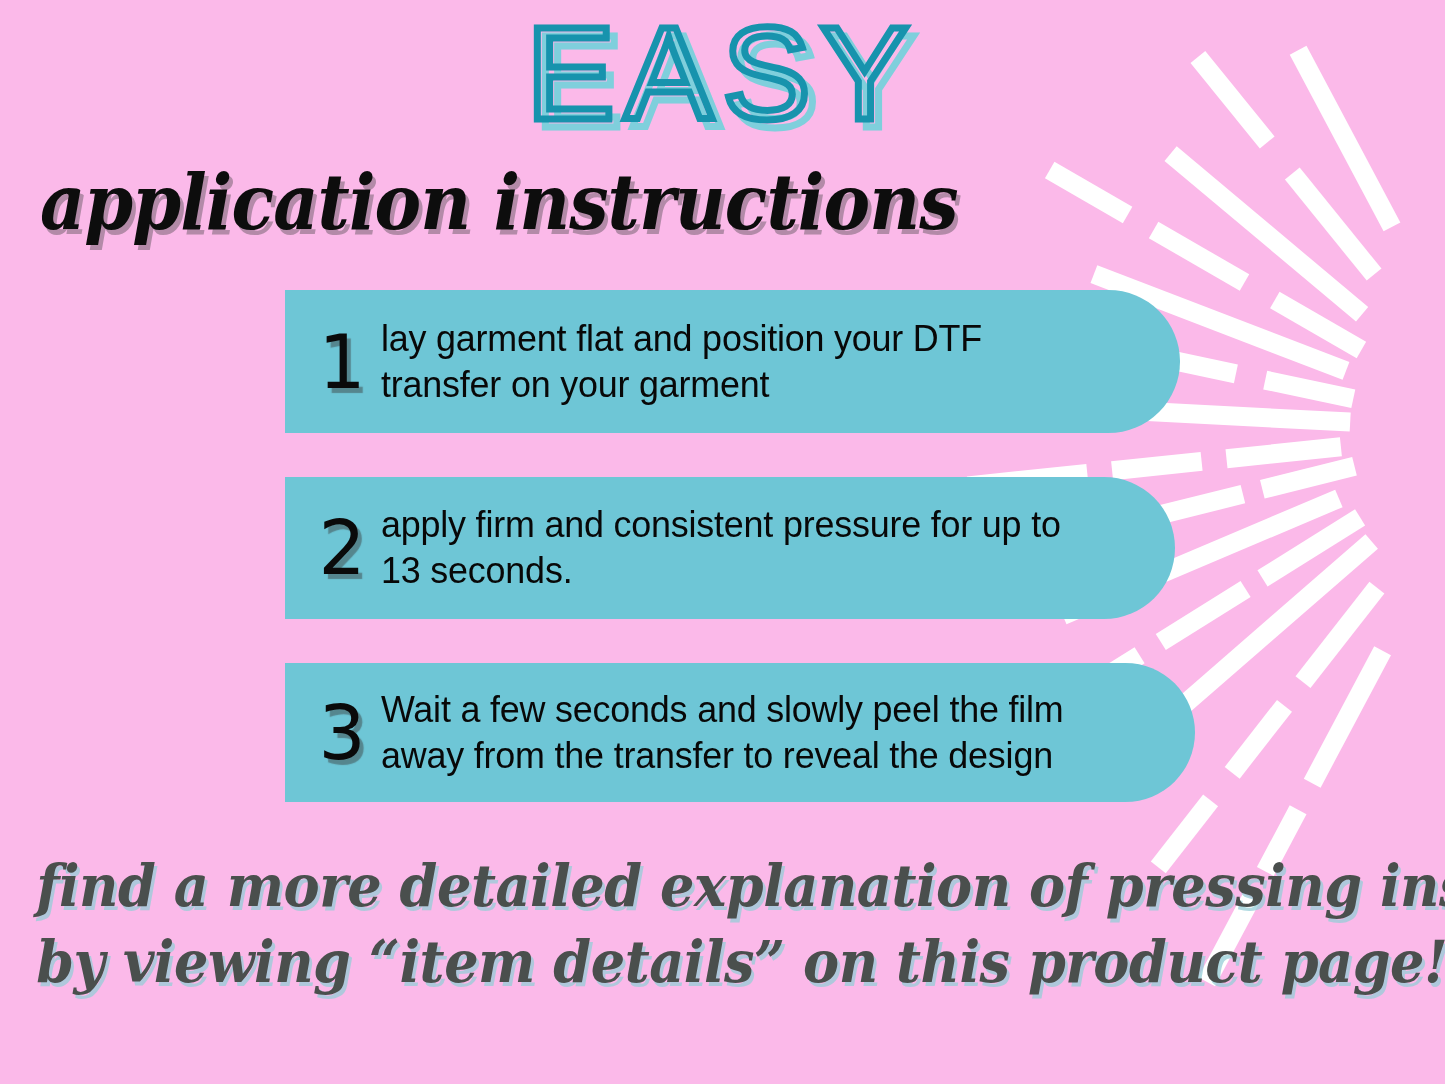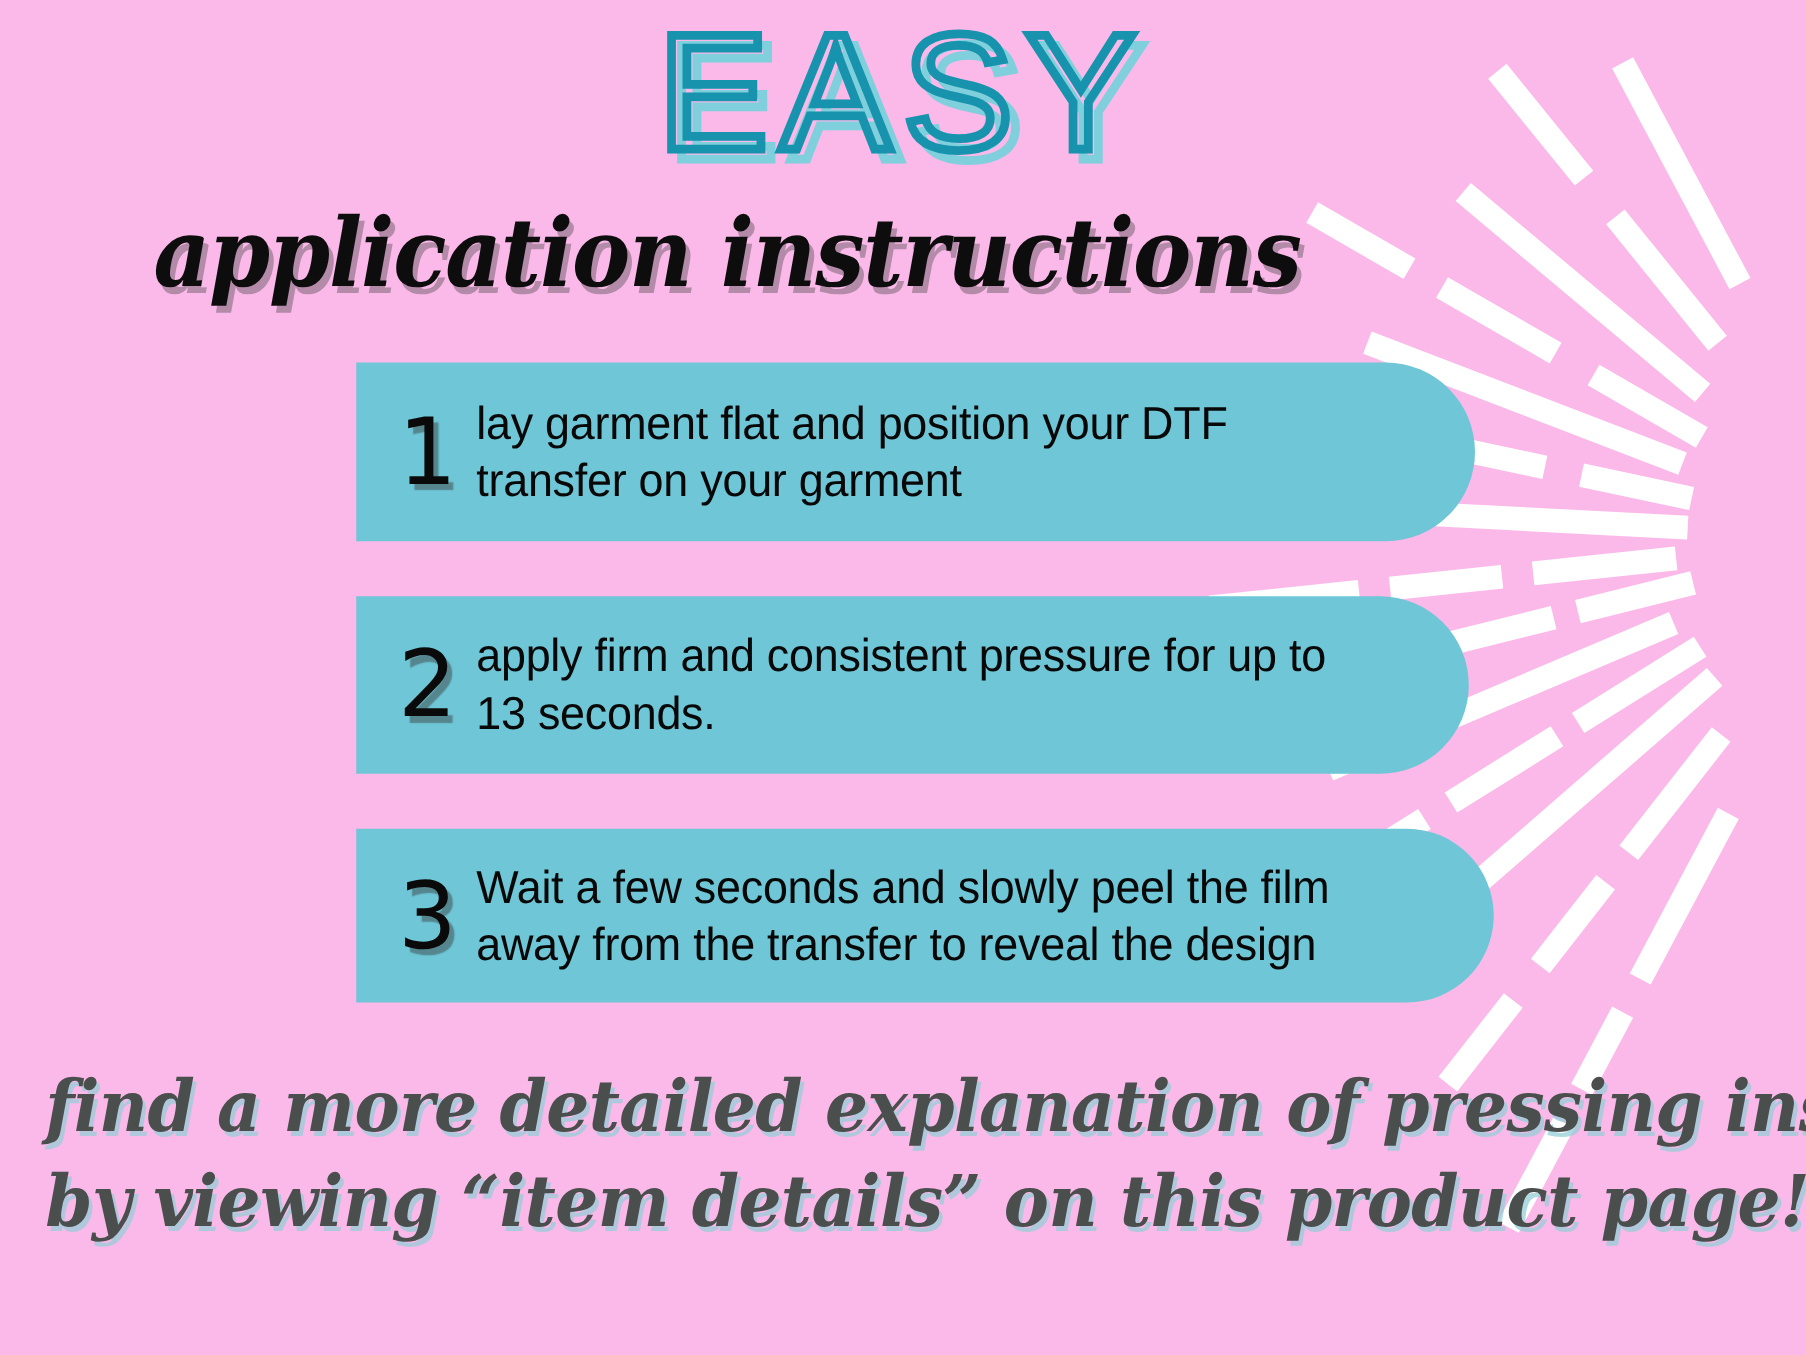--- a/index.html
+++ b/index.html
@@ -64,21 +64,21 @@
     text-stroke: 7px #1793ad;
     z-index: 2;
   }
 
   
   .script-head {
     position: absolute;
     top: 160px;
     left: 0;
     width: 1163px;
-    text-align: center;
+    text-align: left;
   }
   .script-head .txt {
     display: inline-block;
     font-family: "DejaVu Serif", serif;
     font-weight: 700;
     font-style: italic;
     font-size: 76px;
     line-height: 1.12;
     color: #0d0d0d;
     letter-spacing: -1px;

